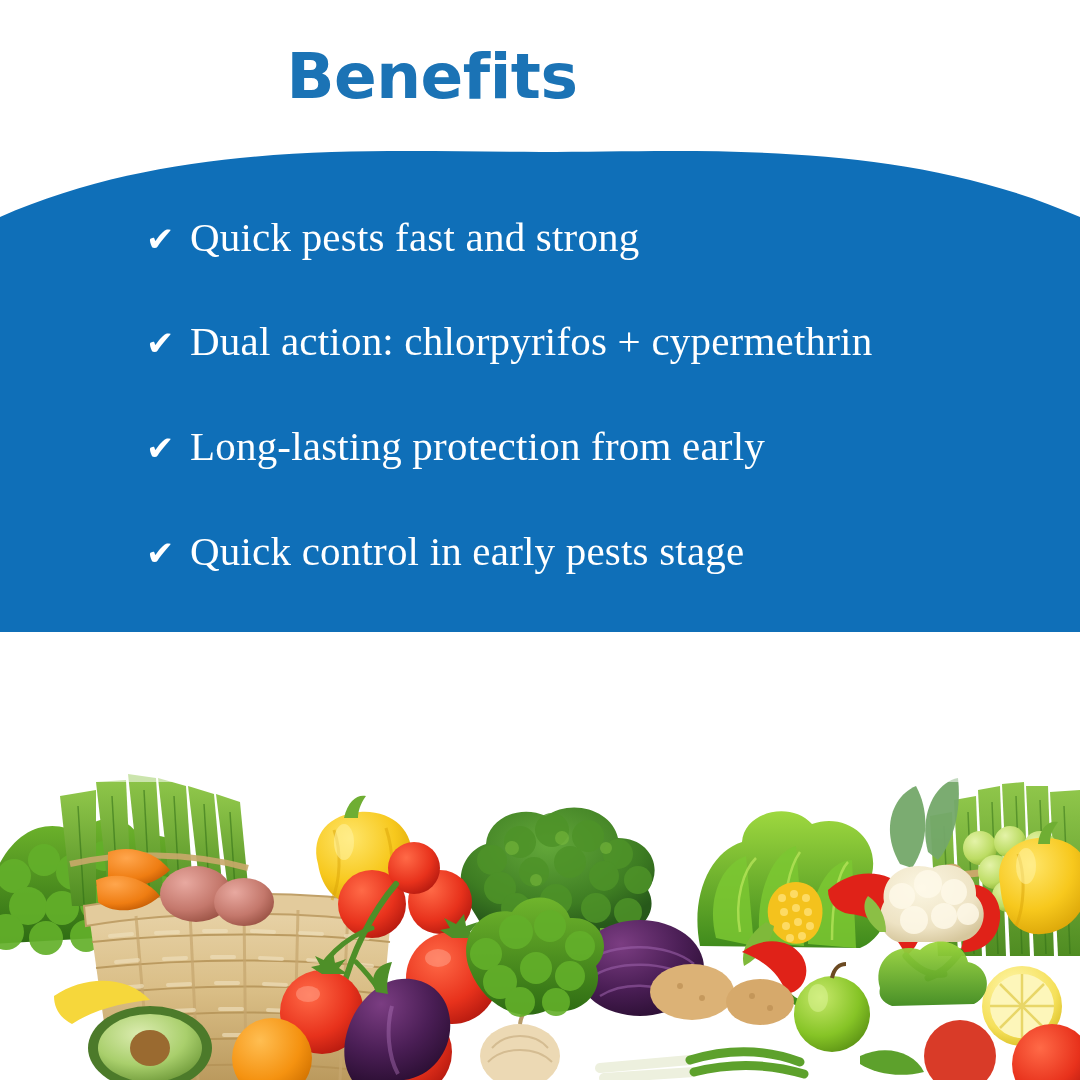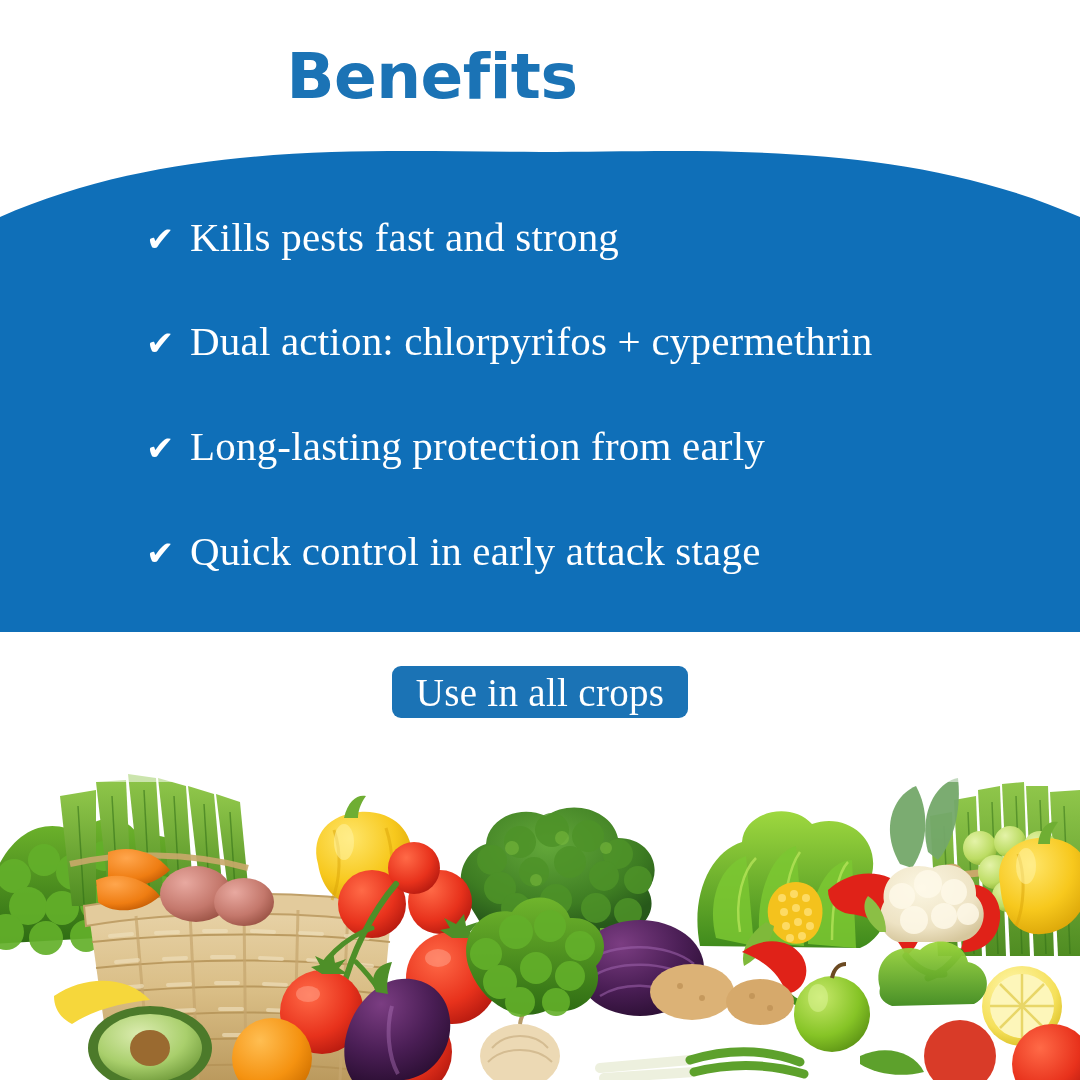--- a/index.html
+++ b/index.html
@@ -135,43 +135,40 @@
   <div class="blue-panel">
     <svg viewBox="0 0 1080 492" preserveAspectRatio="none">
       <path d="M0,77 C 180,-2 380,12 540,12 C 700,12 900,-2 1080,77 L 1080,492 L 0,492 Z" fill="#0f6fb8"></path>
     </svg>
   </div>
 
   <div class="benefit-list">
 
     <div class="benefit-row r0">
       <span class="check-icon">✔</span>
-      <span class="benefit-text">Kills pests fast and strong</span>
+      <span class="benefit-text">Quick pests fast and strong</span>
     </div>
 
     <div class="benefit-row r1">
       <span class="check-icon">✔</span>
       <span class="benefit-text">Dual action: chlorpyrifos + cypermethrin</span>
     </div>
 
     <div class="benefit-row r2">
       <span class="check-icon">✔</span>
       <span class="benefit-text">Long-lasting protection from early</span>
     </div>
 
     <div class="benefit-row r3">
       <span class="check-icon">✔</span>
-      <span class="benefit-text">Quick control in early attack stage</span>
+      <span class="benefit-text">Quick control in early pests stage</span>
     </div>
 
   </div>
 
-  <div class="crops-badge">
-    <span class="crops-badge-label">Use in all crops</span>
-  </div>
 
   <div class="produce-photo">
     <svg viewBox="0 0 1080 324">
       <defs>
         <radialGradient id="gTom" cx="35%" cy="30%" r="75%">
           <stop offset="0%" stop-color="#ff6a47"></stop>
           <stop offset="65%" stop-color="#e8321c"></stop>
           <stop offset="100%" stop-color="#b81b10"></stop>
         </radialGradient>
         <radialGradient id="gYel" cx="35%" cy="28%" r="78%">

